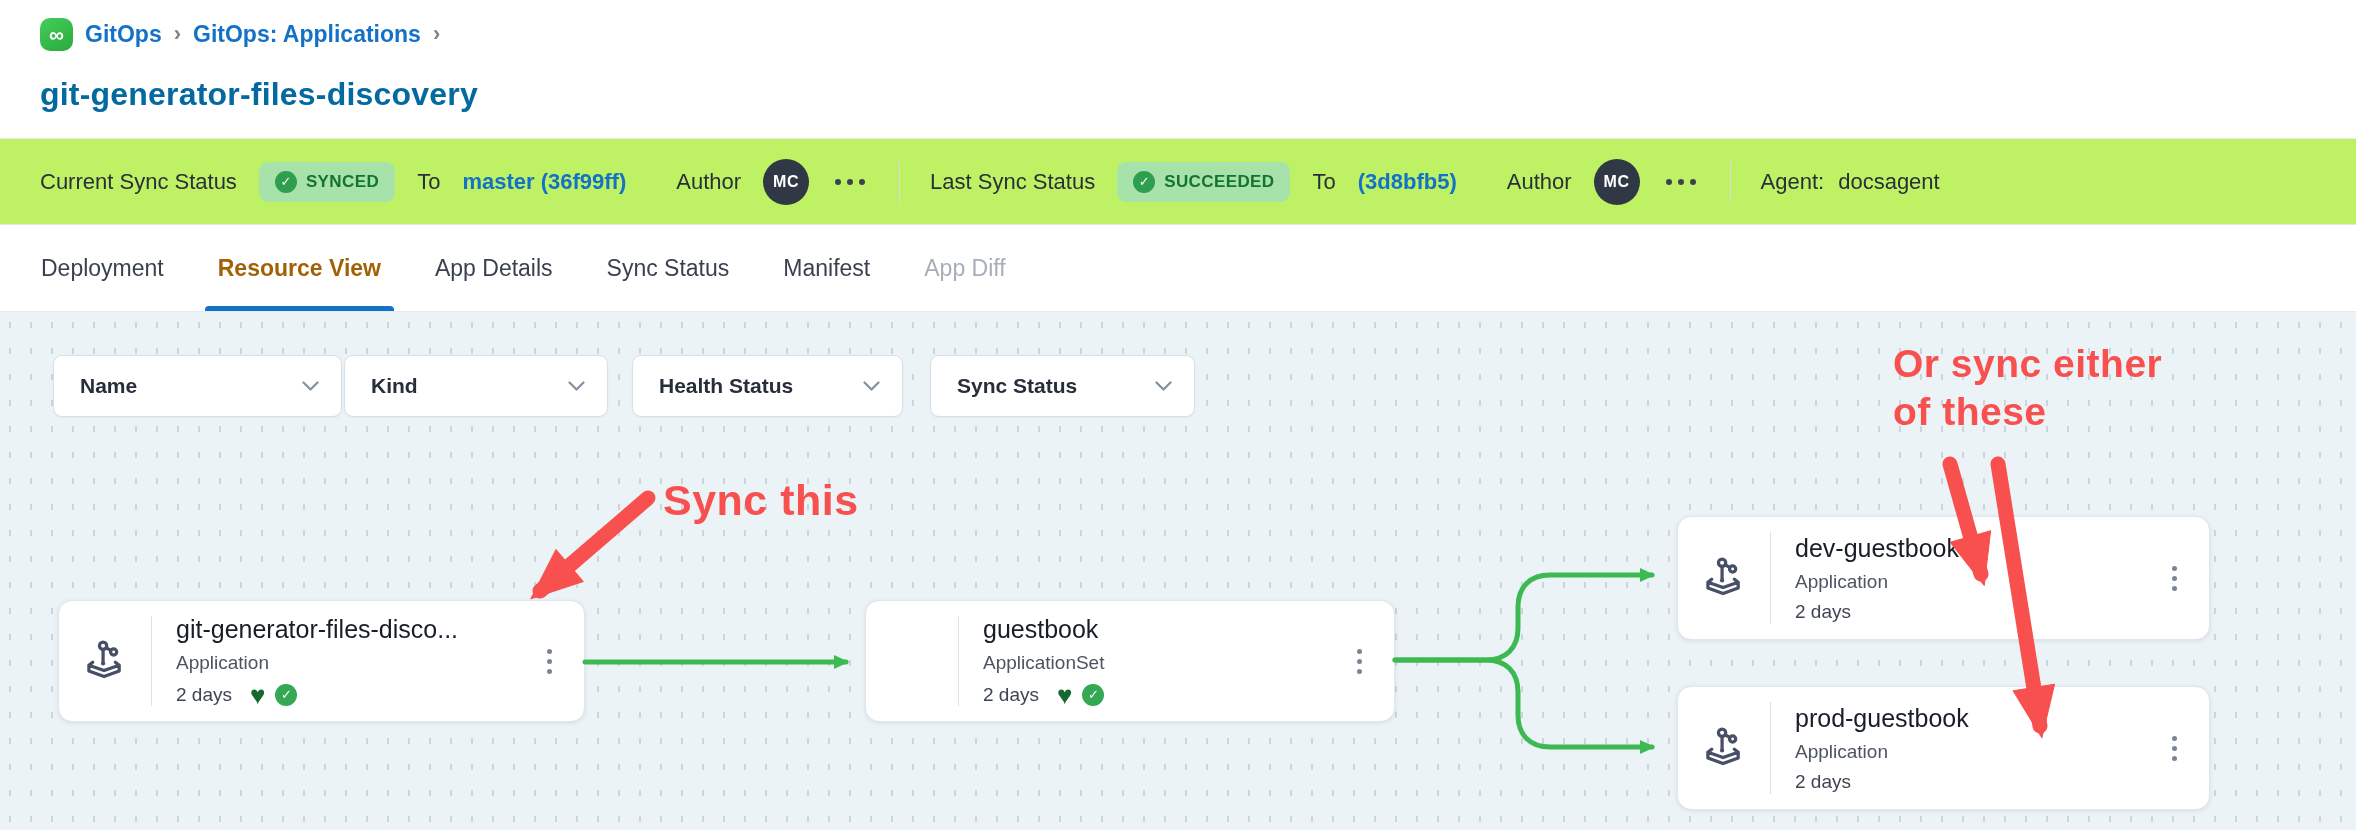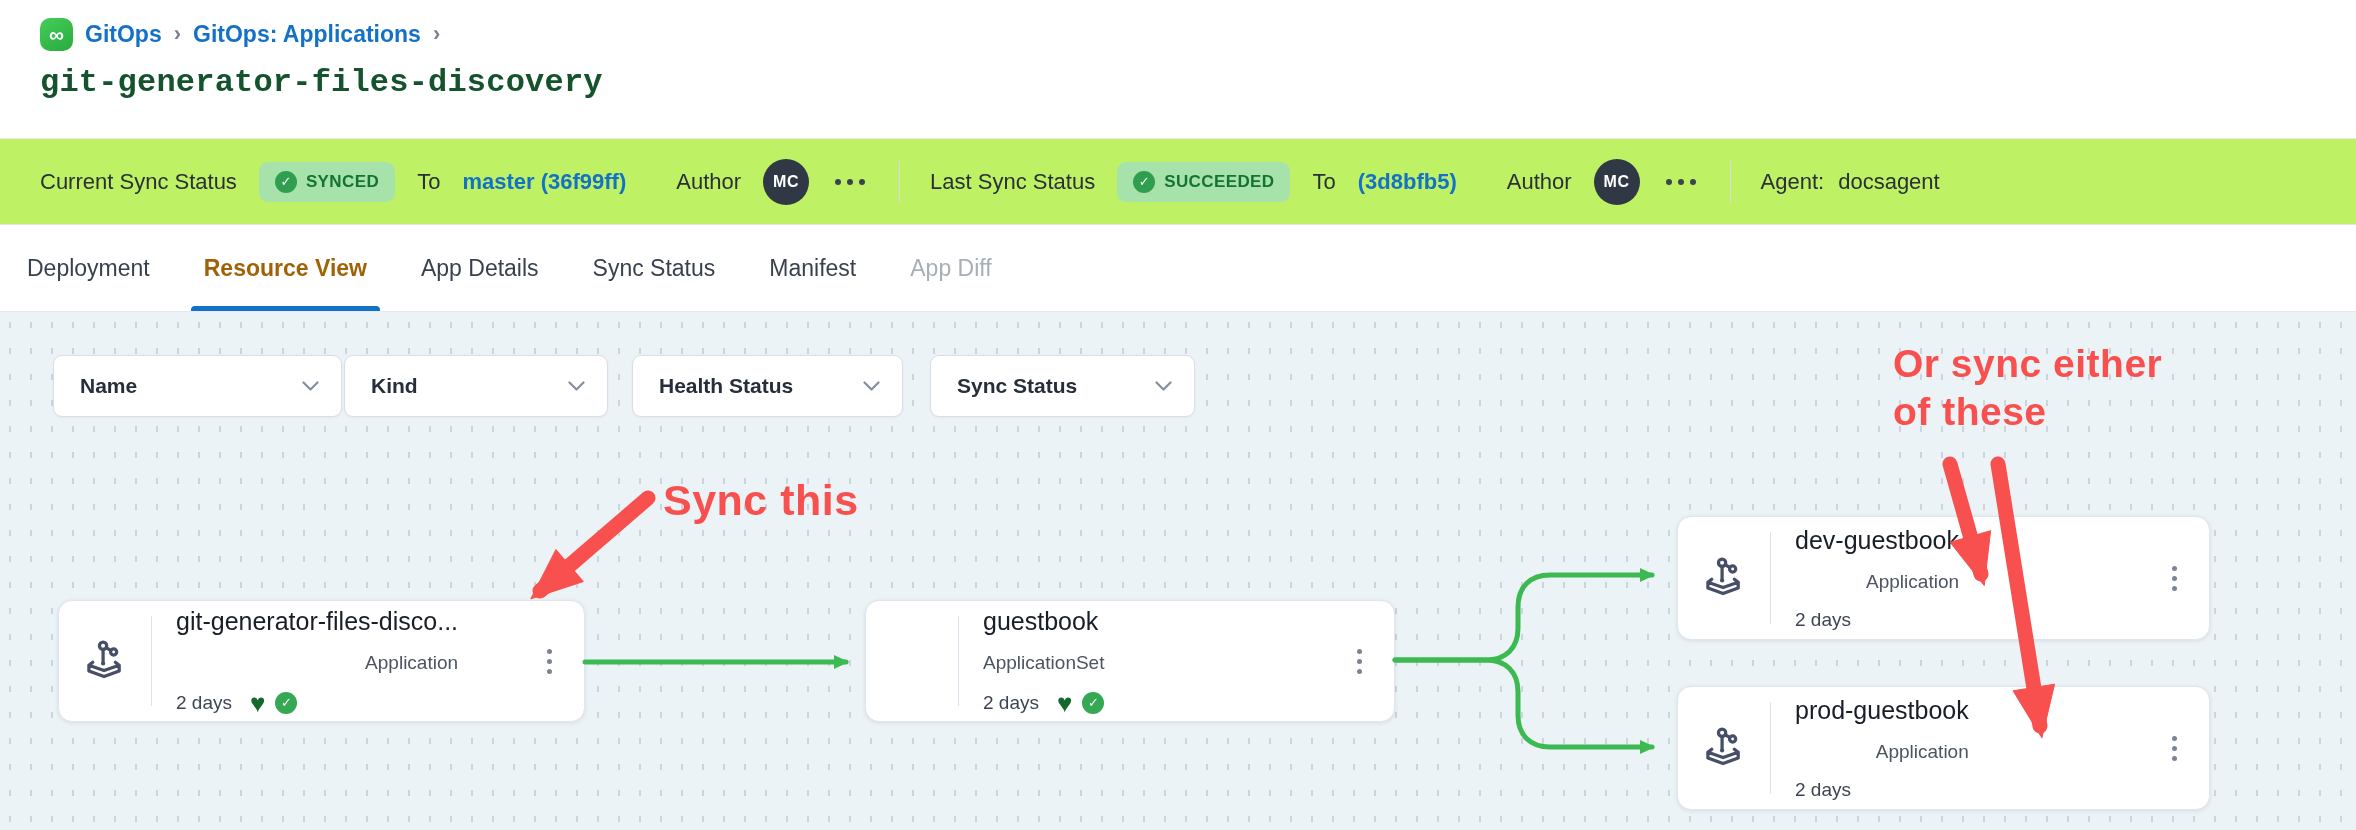--- a/index.html
+++ b/index.html
@@ -23,40 +23,40 @@
 
   
   .header{height:138px;padding:14px 40px 0 40px;background:#fff;}
   .breadcrumb{display:flex;align-items:center;gap:12px;height:40px;}
   .bc-icon{width:33px;height:33px;border-radius:10px;
     background:linear-gradient(150deg,#43cf58,#2aa93f);
     color:#fff;display:flex;align-items:center;justify-content:center;
     font-size:21px;font-weight:700;line-height:1;}
   .bc-link{color:var(--accent-blue);font-size:23px;font-weight:600;cursor:pointer;}
   .bc-sep{color:#7a828e;font-size:22px;font-weight:600;}
-  .page-title{margin-top:10px;font-size:32px;font-weight:700;color:#14532d;letter-spacing:.2px;font-family:Liberation Mono, monospace;}
+  .page-title{margin-top:22px;font-size:32px;font-weight:700;color:#0369a1;letter-spacing:.2px;}
 
   
   .statusbar{height:87px;background:#bef264;border-top:1px solid #e9ebee;border-bottom:1px solid #e2e5e9;
     display:flex;align-items:center;padding:0 40px;gap:22px;font-size:22px;color:#2a2f38;}
   .pill{display:inline-flex;align-items:center;gap:9px;background:var(--badge-bg-green);
     border-radius:9px;padding:9px 16px;}
   .pill-check{width:22px;height:22px;border-radius:50%;background:#2f9e4f;color:#fff;
     font-size:13px;display:flex;align-items:center;justify-content:center;}
   .pill-text{color:var(--badge-text-green);font-size:17px;font-weight:700;letter-spacing:.4px;}
   .commit-link{color:var(--accent-blue);font-weight:700;cursor:pointer;}
   .avatar{width:46px;height:46px;border-radius:50%;background:#303845;color:#fff;
     font-size:16px;font-weight:700;display:flex;align-items:center;justify-content:center;letter-spacing:.5px;}
   .hdots{display:flex;gap:6px;align-items:center;cursor:pointer;padding:8px 4px;}
   .hdots i{width:6px;height:6px;border-radius:50%;background:#3c4350;}
   .vline{width:1px;height:42px;background:#d8dce2;margin:0 8px;}
   .sb-gap{width:6px;}
 
   
-  .tabbar{height:87px;background:#fff;display:flex;align-items:stretch;padding:0 0;
+  .tabbar{height:87px;background:#fff;display:flex;align-items:stretch;padding:0 14px;
     border-bottom:1px solid #e6e9ed;}
   .tab{position:relative;display:flex;align-items:center;padding:0 27px;font-size:23px;
     color:var(--ink-soft);cursor:pointer;white-space:nowrap;}
   .tab.active{color:#a16207;font-weight:700;}
   .tab.active::after{content:"";position:absolute;left:14px;right:14px;bottom:0;height:5px;
     background:var(--accent-blue);border-radius:4px 4px 0 0;}
   .tab.disabled{color:#a7aeb8;cursor:default;}
 
   
   .canvas{position:relative;width:2356px;height:518px;background-color:var(--canvas-bg);
@@ -74,23 +74,23 @@
   #chip-sync{left:930px;width:265px;}
 
   .node{position:absolute;background:#fff;border:1px solid #e0e5ee;border-radius:14px;
     box-shadow:0 1px 4px rgba(25,39,70,.10);display:flex;align-items:center;cursor:pointer;}
   #node-root{left:58px;top:288px;width:527px;height:122px;}
   #node-guestbook{left:865px;top:288px;width:530px;height:122px;}
   #node-dev{left:1677px;top:204px;width:533px;height:124px;}
   #node-prod{left:1677px;top:374px;width:533px;height:124px;}
   .node-iconcol{width:92px;display:flex;align-items:center;justify-content:center;flex:0 0 92px;}
   .node-divider{width:1px;background:#dce1ea;align-self:stretch;margin:15px 0;}
-  .node-body{padding:0 10px 0 24px;display:flex;flex-direction:column;gap:16px;min-width:0;}
+  .node-body{padding:0 10px 0 24px;display:flex;flex-direction:column;gap:8px;min-width:0;}
   .node-title{font-size:25px;color:#181d27;font-weight:500;white-space:nowrap;overflow:hidden;}
-  .node-kind{font-size:19px;color:var(--ink-mute);text-align:right;}
+  .node-kind{font-size:19px;color:var(--ink-mute);}
   .node-age{display:flex;align-items:center;gap:10px;font-size:19px;color:#3e4552;}
   .heart{color:var(--health-heart-green);font-size:26px;line-height:1;margin-left:8px;}
   .sync-ok{width:22px;height:22px;border-radius:50%;background:var(--sync-check-green);color:#fff;
     font-size:13px;display:flex;align-items:center;justify-content:center;}
   .kebab{display:flex;flex-direction:column;gap:5px;margin-left:auto;margin-right:26px;
     padding:6px;cursor:pointer;}
   .kebab i{width:5px;height:5px;border-radius:50%;background:#7b8494;}
 
   .overlay{position:absolute;left:0;top:0;pointer-events:none;z-index:5;}
   .edge{fill:none;stroke:var(--edge-green);stroke-width:5;stroke-linecap:round;}

